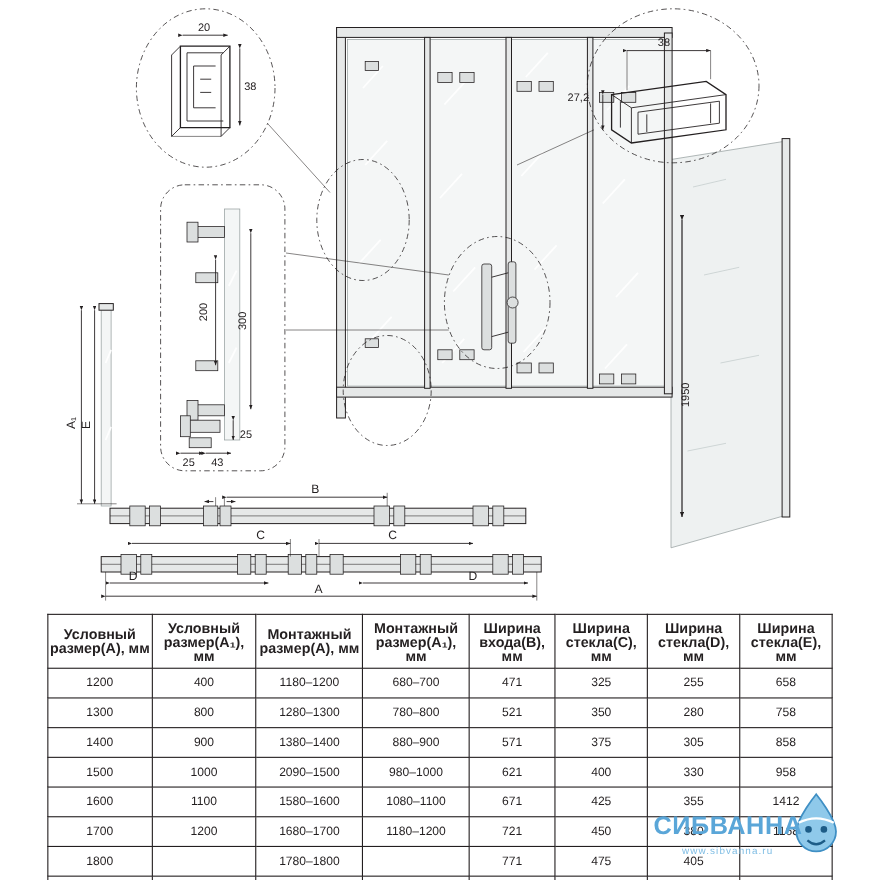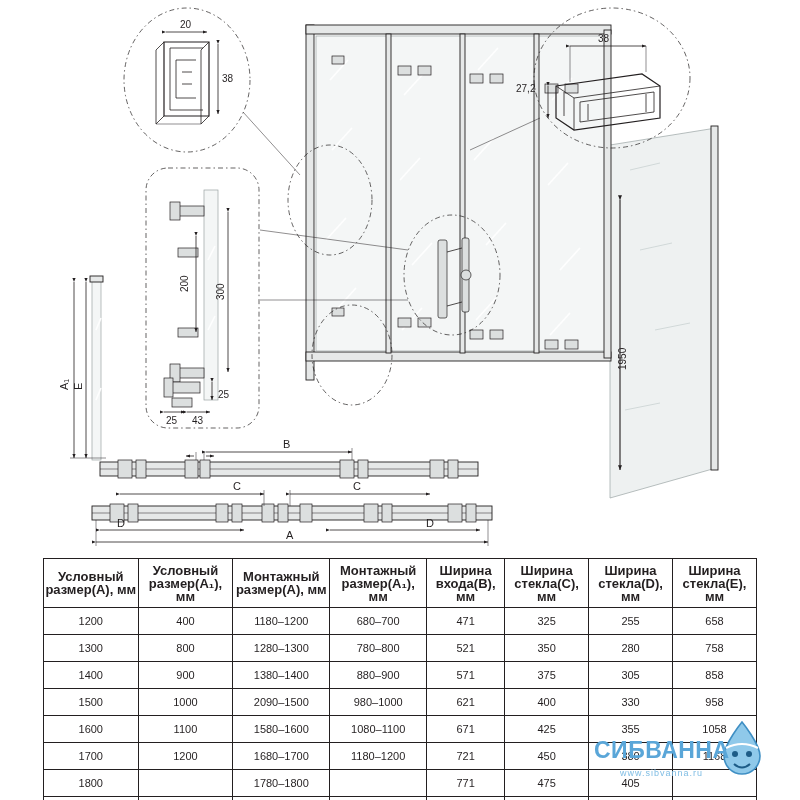--- a/index.html
+++ b/index.html
@@ -398,21 +398,21 @@
         <td>958</td>
       </tr>
       <tr>
         <td>1600</td>
         <td>1100</td>
         <td>1580–1600</td>
         <td>1080–1100</td>
         <td>671</td>
         <td>425</td>
         <td>355</td>
-        <td>1058</td>
+        <td>1412</td>
       </tr>
       <tr>
         <td>1700</td>
         <td>1200</td>
         <td>1680–1700</td>
         <td>1180–1200</td>
         <td>721</td>
         <td>450</td>
         <td>380</td>
         <td>1168</td>

